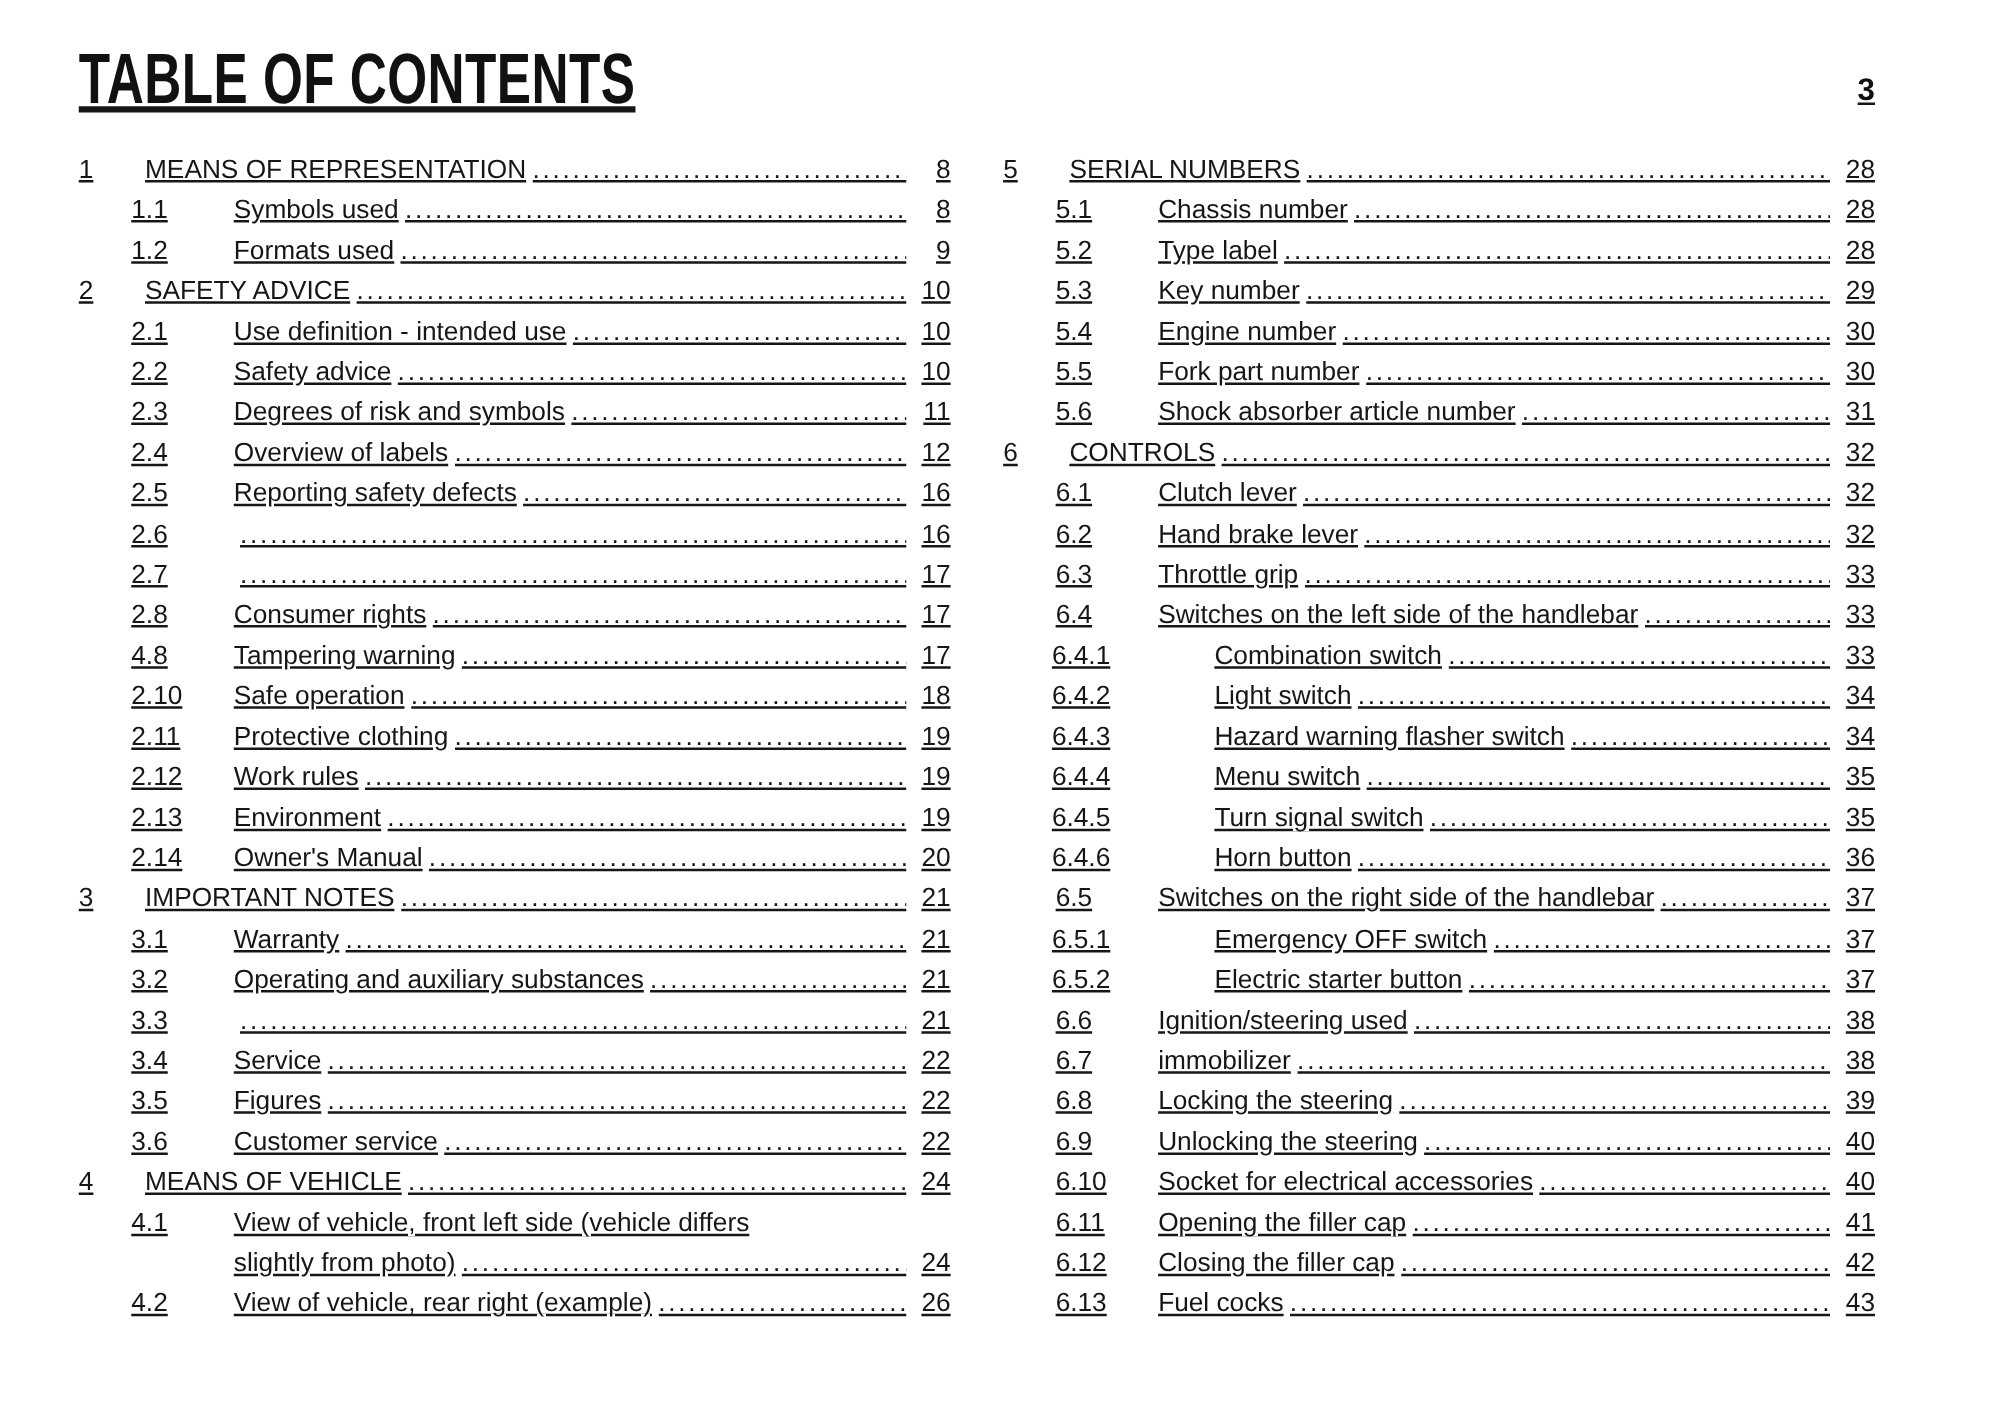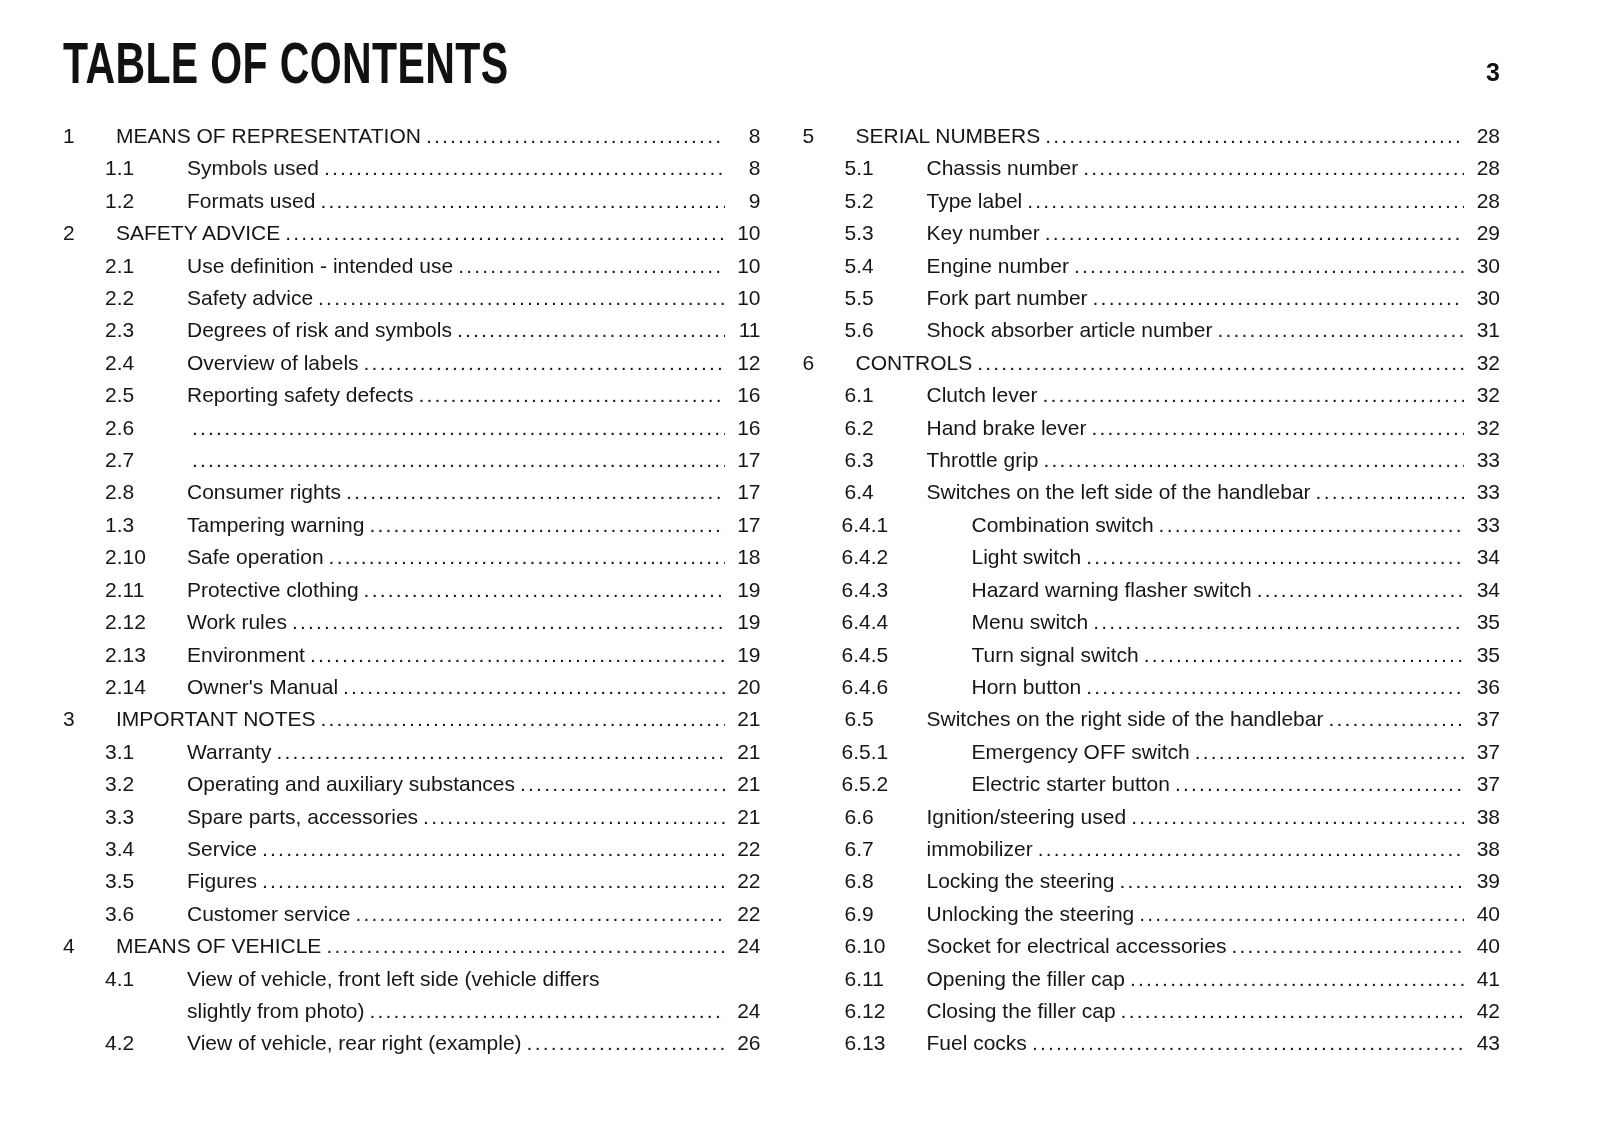--- a/index.html
+++ b/index.html
@@ -10,20 +10,21 @@
     height: 1132px;
     overflow: hidden;
     font-family: "Liberation Sans", "DejaVu Sans", sans-serif;
     color: #161616;
   }
   .page {
     box-sizing: border-box;
     width: 1600px;
     height: 1132px;
     padding: 36px 100px 12px 63px;
+    text-decoration: underline;
   }
   header.page-header {
     display: flex;
     justify-content: space-between;
     align-items: flex-end;
     height: 56px;
     margin-bottom: 28px;
   }
   h1.title {
     margin: 0;
@@ -155,21 +156,21 @@
           <span class="leader">............................................................................................................................................................................................................................</span>
           <span class="pg">17</span>
         </div>
         <div class="row lvl1">
           <span class="num">2.8</span>
           <span class="label">Consumer rights</span>
           <span class="leader">............................................................................................................................................................................................................................</span>
           <span class="pg">17</span>
         </div>
         <div class="row lvl1">
-          <span class="num">1.3</span>
+          <span class="num">4.8</span>
           <span class="label">Tampering warning</span>
           <span class="leader">............................................................................................................................................................................................................................</span>
           <span class="pg">17</span>
         </div>
         <div class="row lvl1">
           <span class="num">2.10</span>
           <span class="label">Safe operation</span>
           <span class="leader">............................................................................................................................................................................................................................</span>
           <span class="pg">18</span>
         </div>
@@ -210,21 +211,20 @@
           <span class="pg">21</span>
         </div>
         <div class="row lvl1">
           <span class="num">3.2</span>
           <span class="label">Operating and auxiliary substances</span>
           <span class="leader">............................................................................................................................................................................................................................</span>
           <span class="pg">21</span>
         </div>
         <div class="row lvl1">
           <span class="num">3.3</span>
-          <span class="label">Spare parts, accessories</span>
           <span class="leader">............................................................................................................................................................................................................................</span>
           <span class="pg">21</span>
         </div>
         <div class="row lvl1">
           <span class="num">3.4</span>
           <span class="label">Service</span>
           <span class="leader">............................................................................................................................................................................................................................</span>
           <span class="pg">22</span>
         </div>
         <div class="row lvl1">

